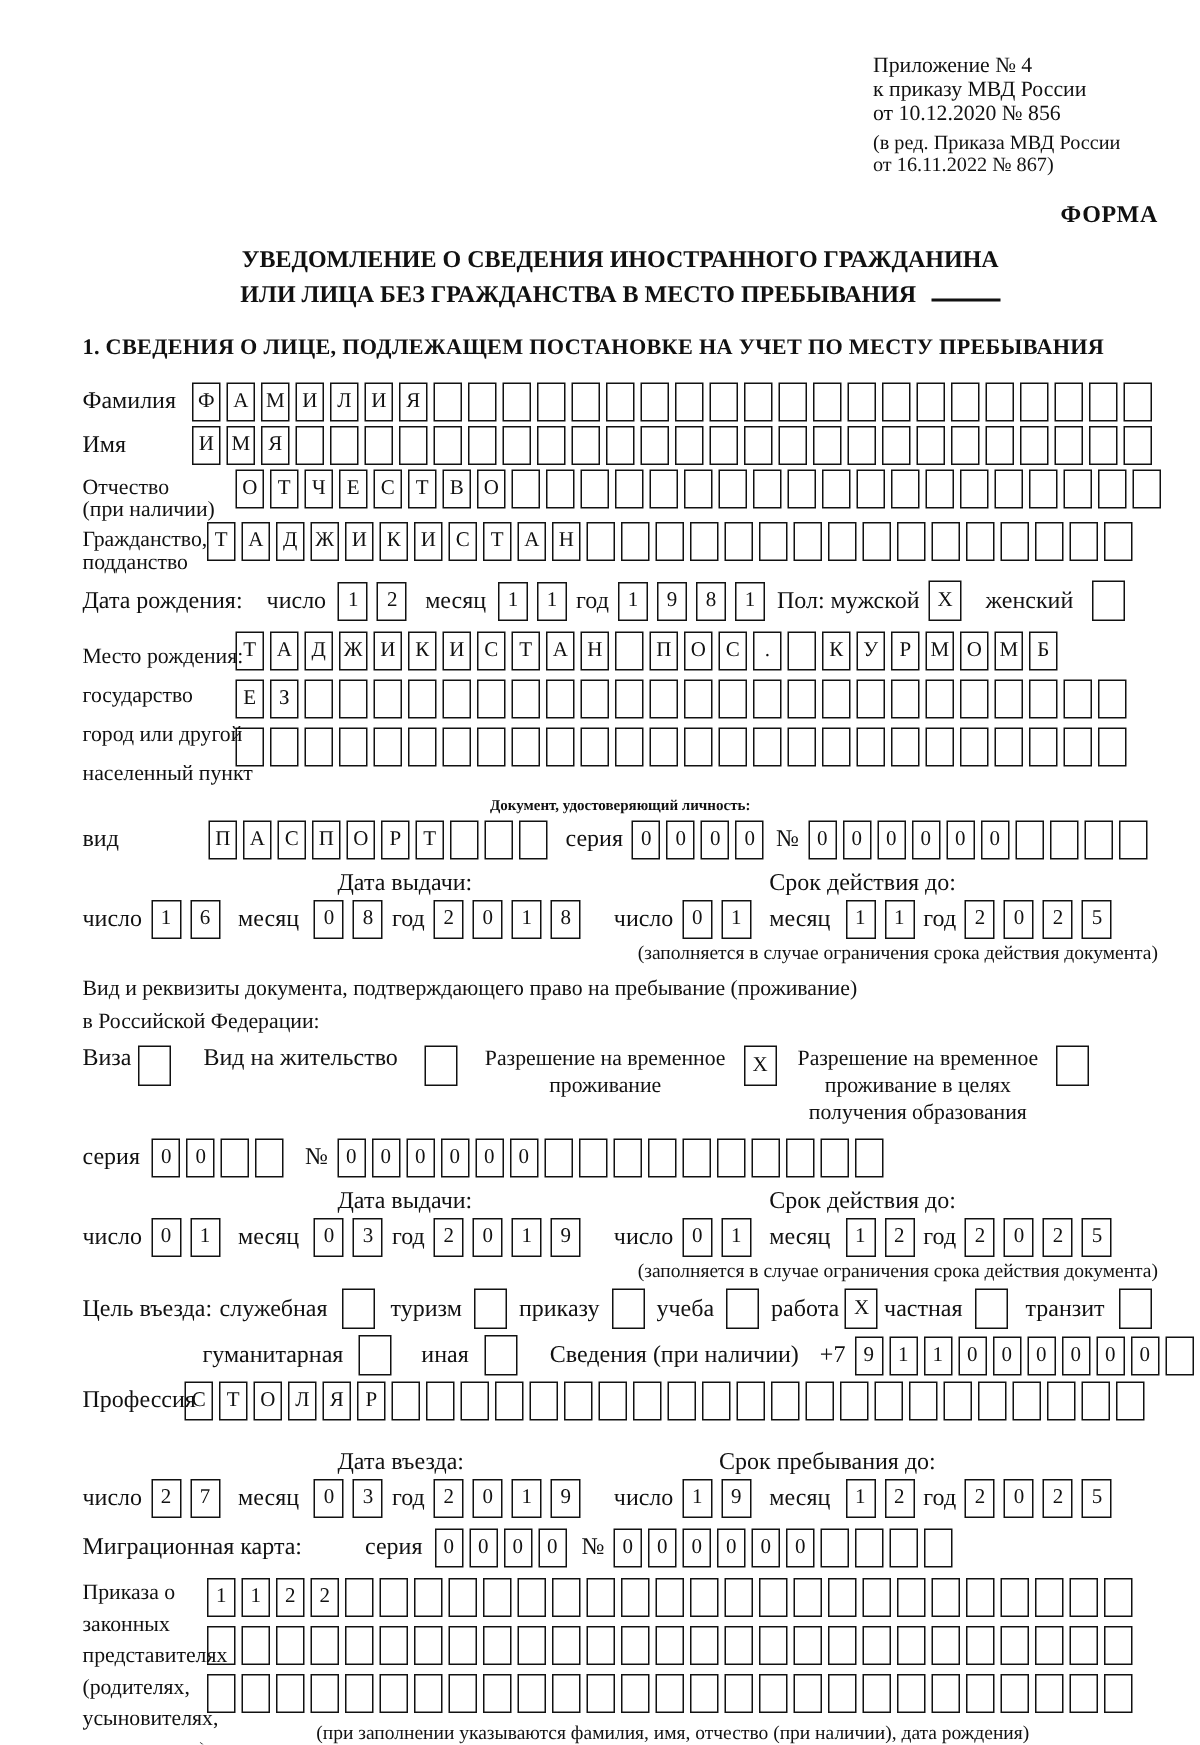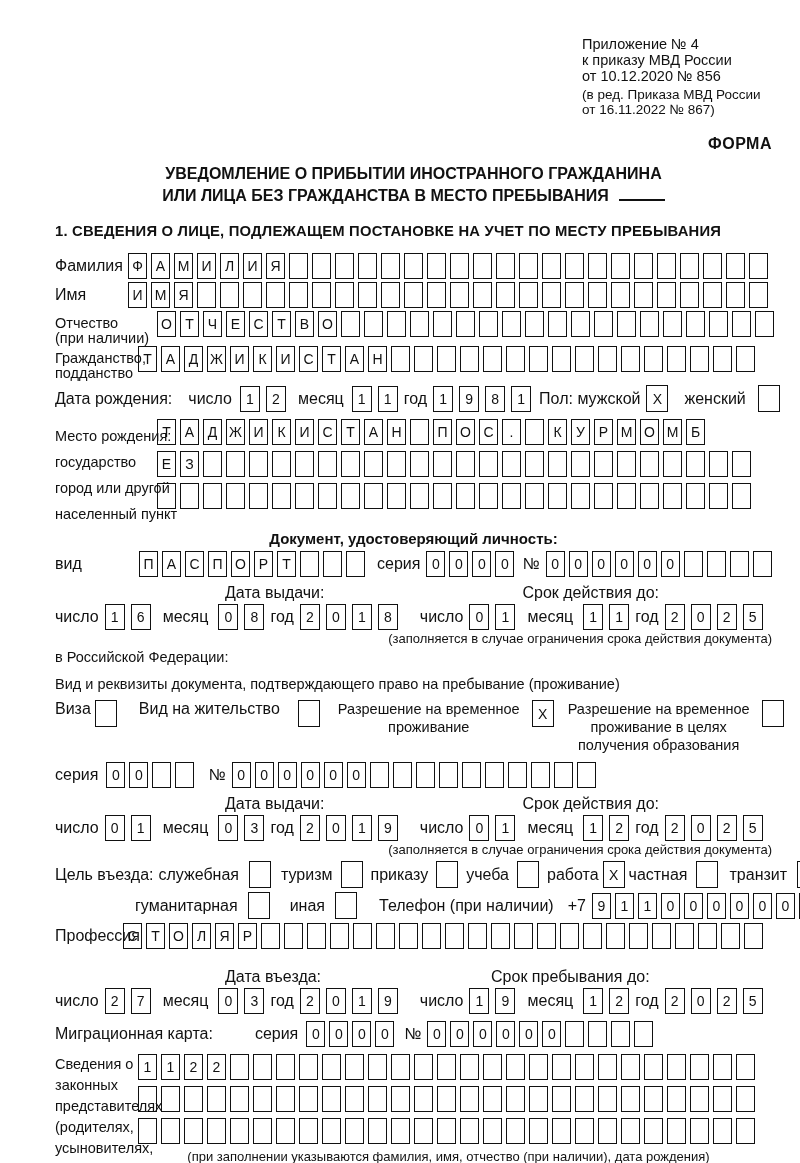--- a/index.html
+++ b/index.html
@@ -1,20 +1,20 @@
 <!DOCTYPE html>
 <html><head>
 <meta charset="utf-8">
 <style>
   html,body{margin:0;padding:0;background:#ffffff;}
   .page{
     width:800px;height:1163px;box-sizing:border-box;
     padding:36px 28px 0 55px;overflow:hidden;position:relative;
     background:#ffffff;color:#111;
-    font-family:Liberation Sans, sans-serif;
+    font-family:Liberation Serif, serif;
   }
   .hdr{margin-left:auto;width:190px;font-size:14.5px;line-height:16px;}
   .hdr .rev{margin-top:3px;font-size:13.5px;line-height:15px;}
   .forma{text-align:right;font-weight:bold;font-size:16px;margin-top:18px;letter-spacing:.5px;}
   .title{text-align:center;font-weight:bold;font-size:16px;line-height:22px;margin-top:10px;}
   .blank{display:inline-block;width:46px;height:14px;border-bottom:2px solid #111;margin-left:10px;}
   .sec{font-weight:bold;font-size:14.8px;margin-top:16px;white-space:nowrap;letter-spacing:.2px;}
   .row{display:flex;align-items:center;}
   .rowt{display:flex;align-items:flex-start;}
   .lbl{font-size:16px;white-space:nowrap;flex:none;}
@@ -25,42 +25,42 @@
     box-sizing:border-box;flex:none;width:19px;height:26px;
     border:1.8px solid #111;margin-right:4px;
     display:flex;align-items:center;justify-content:center;
     font-size:14px;
   }
   .cb .cell{width:22px;height:27px;margin-right:0;}
   .dsp .cell{width:20px;margin-right:6px;}
   .note{font-size:13px;text-align:right;margin-top:1px;}
   .bt{font-size:14.5px;line-height:22px;}
   .cbl{font-size:14.5px;line-height:18px;text-align:center;flex:none;}
-  .dochead{font-weight:bold;font-size:15px;text-align:center;margin-top:3px;}
+  .dochead{font-weight:bold;font-size:10px;text-align:center;margin-top:3px;}
   .replbl{width:83px;flex:none;font-size:14.5px;line-height:21px;white-space:nowrap;}
   .foot{font-size:13px;margin-top:5px;text-align:center;}
 </style>
 </head>
 <body>
 
 <div class="page">
 
   <div class="hdr">
     <div>Приложение № 4</div>
     <div>к приказу МВД России</div>
     <div>от 10.12.2020 № 856</div>
     <div class="rev">
       <div>(в ред. Приказа МВД России</div>
       <div>от 16.11.2022 № 867)</div>
     </div>
   </div>
   <div class="forma">ФОРМА</div>
 
   <div class="title">
-    <div>УВЕДОМЛЕНИЕ О ПРИБЫТИИ ИНОСТРАННОГО ГРАЖДАНИНА</div>
+    <div>УВЕДОМЛЕНИЕ О СВЕДЕНИЯ ИНОСТРАННОГО ГРАЖДАНИНА</div>
     <div><span>ИЛИ ЛИЦА БЕЗ ГРАЖДАНСТВА В МЕСТО ПРЕБЫВАНИЯ</span><span class="blank"></span></div>
   </div>
 
   <div class="sec">1. СВЕДЕНИЯ О ЛИЦЕ, ПОДЛЕЖАЩЕМ ПОСТАНОВКЕ НА УЧЕТ ПО МЕСТУ ПРЕБЫВАНИЯ</div>
 
   <div class="row" style="margin-top:14px">
     <span class="lbl" style="width:73px">Фамилия</span>
     <span class="cells">
         <span class="cell">Ф</span>
         <span class="cell">А</span>
@@ -396,22 +396,22 @@
     <span class="cells dsp" style="margin-left:6px">
         <span class="cell">2</span>
         <span class="cell">0</span>
         <span class="cell">2</span>
         <span class="cell">5</span>
       </span>
   </div>
 
   <div class="note">(заполняется в случае ограничения срока действия документа)</div>
 
+  <div class="bt" style="margin-top:5px">Вид и реквизиты документа, подтверждающего право на пребывание (проживание)</div>
   <div class="bt">в Российской Федерации:</div>
-  <div class="bt" style="margin-top:5px">Вид и реквизиты документа, подтверждающего право на пребывание (проживание)</div>
 
   <div class="rowt" style="margin-top:5px">
     <span class="lbl">Виза</span>
     <span class="cells cb" style="margin-left:4px">
         <span class="cell"></span>
       </span>
     <span class="lbl" style="margin-left:22px">Вид на жительство</span>
     <span class="cells cb" style="margin-left:18px">
         <span class="cell"></span>
       </span>
@@ -539,21 +539,21 @@
 
   <div class="row" style="margin-top:4px">
     <span class="lbl" style="margin-left:80px">гуманитарная</span>
     <span class="cells cb" style="margin-left:10px">
         <span class="cell"></span>
       </span>
     <span class="lbl" style="margin-left:20px">иная</span>
     <span class="cells cb" style="margin-left:10px">
         <span class="cell"></span>
       </span>
-    <span class="lbl" style="margin-left:22px">Телефон (при наличии)</span>
+    <span class="lbl" style="margin-left:22px">Сведения (при наличии)</span>
     <span class="lbl" style="margin-left:14px">+7</span>
     <span class="cells" style="margin-left:6px">
         <span class="cell">9</span>
         <span class="cell">1</span>
         <span class="cell">1</span>
         <span class="cell">0</span>
         <span class="cell">0</span>
         <span class="cell">0</span>
         <span class="cell">0</span>
         <span class="cell">0</span>
@@ -657,21 +657,21 @@
         <span class="cell">0</span>
         <span class="cell"></span>
         <span class="cell"></span>
         <span class="cell"></span>
         <span class="cell"></span>
       </span>
   </div>
 
   <div class="rowt" style="margin-top:7px">
     <div class="replbl">
-      <div>Сведения о</div>
+      <div>Приказа о</div>
       <div>законных</div>
       <div>представителях</div>
       <div>(родителях,</div>
       <div>усыновителях,</div>
       <div>попечителях)</div>
     </div>
     <div>
       <div class="cells" style="margin-bottom:6px">
           <span class="cell">1</span>
           <span class="cell">1</span>

